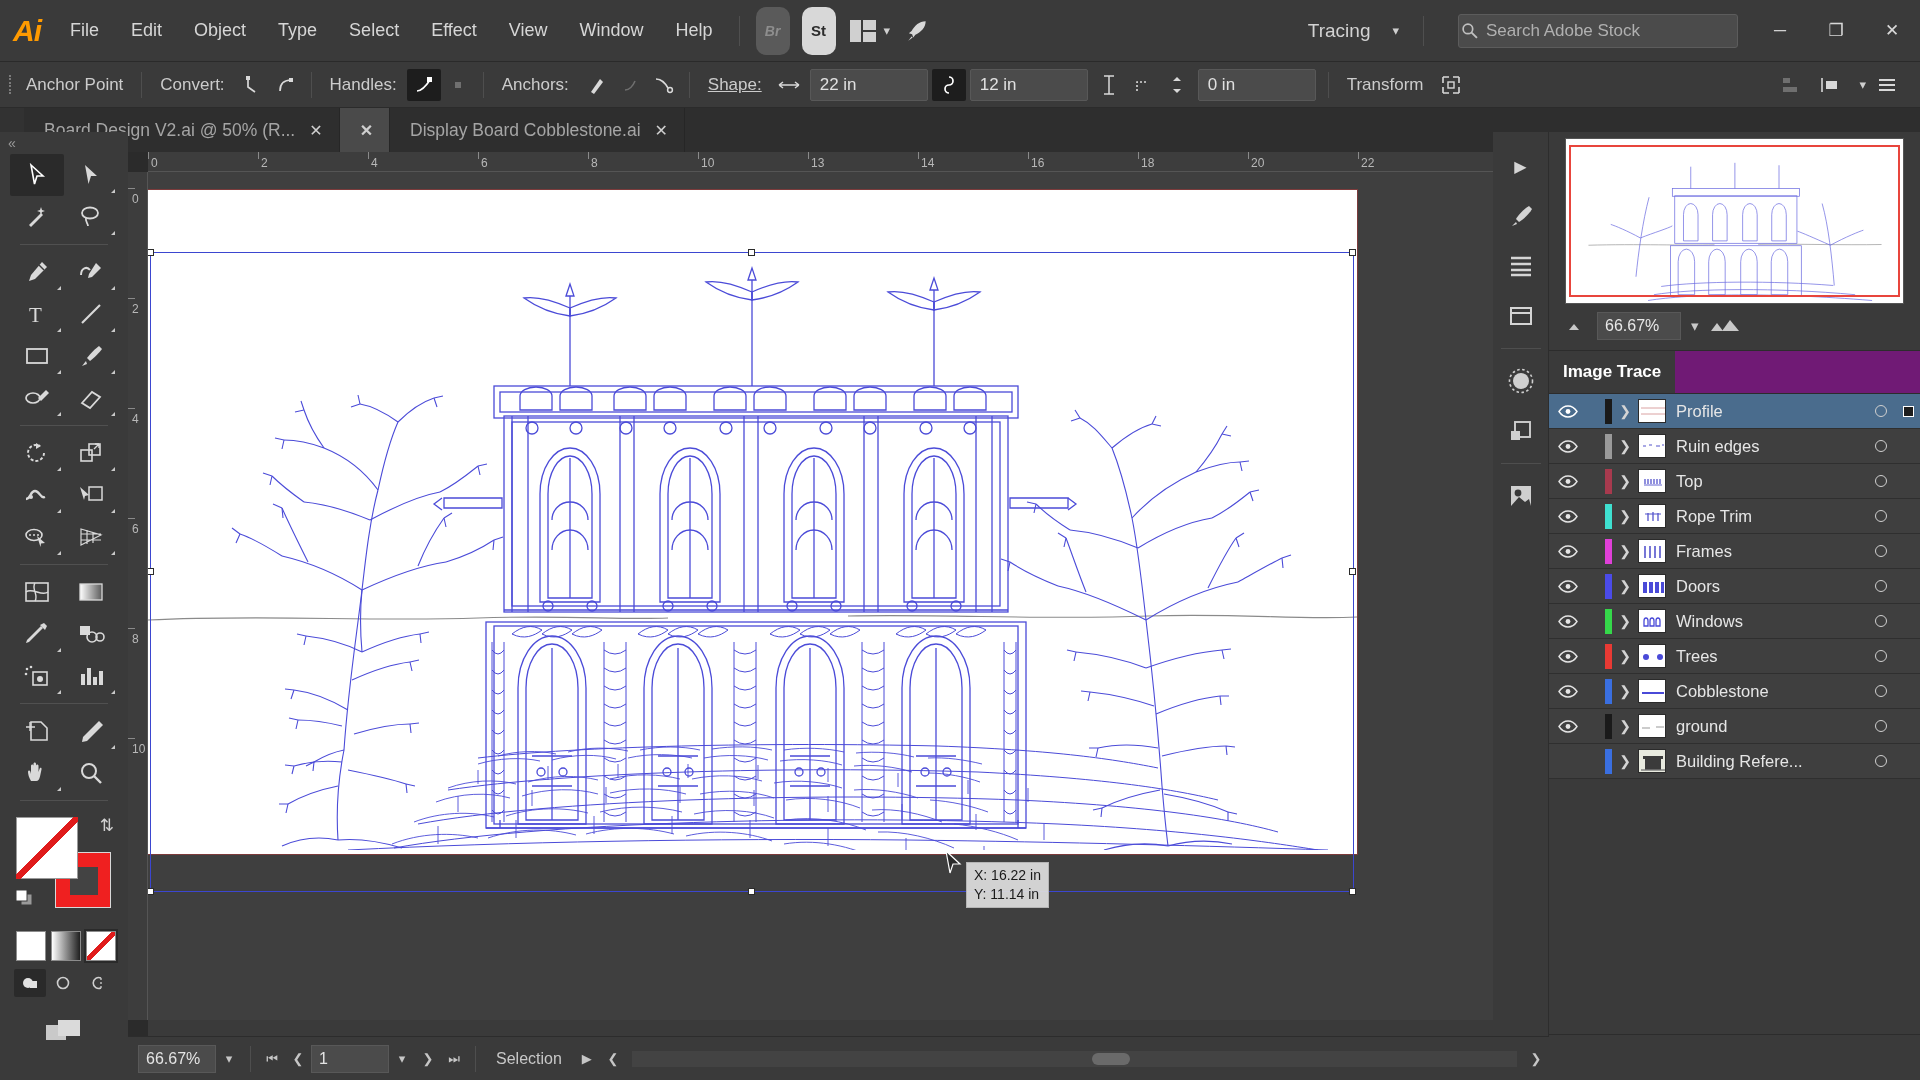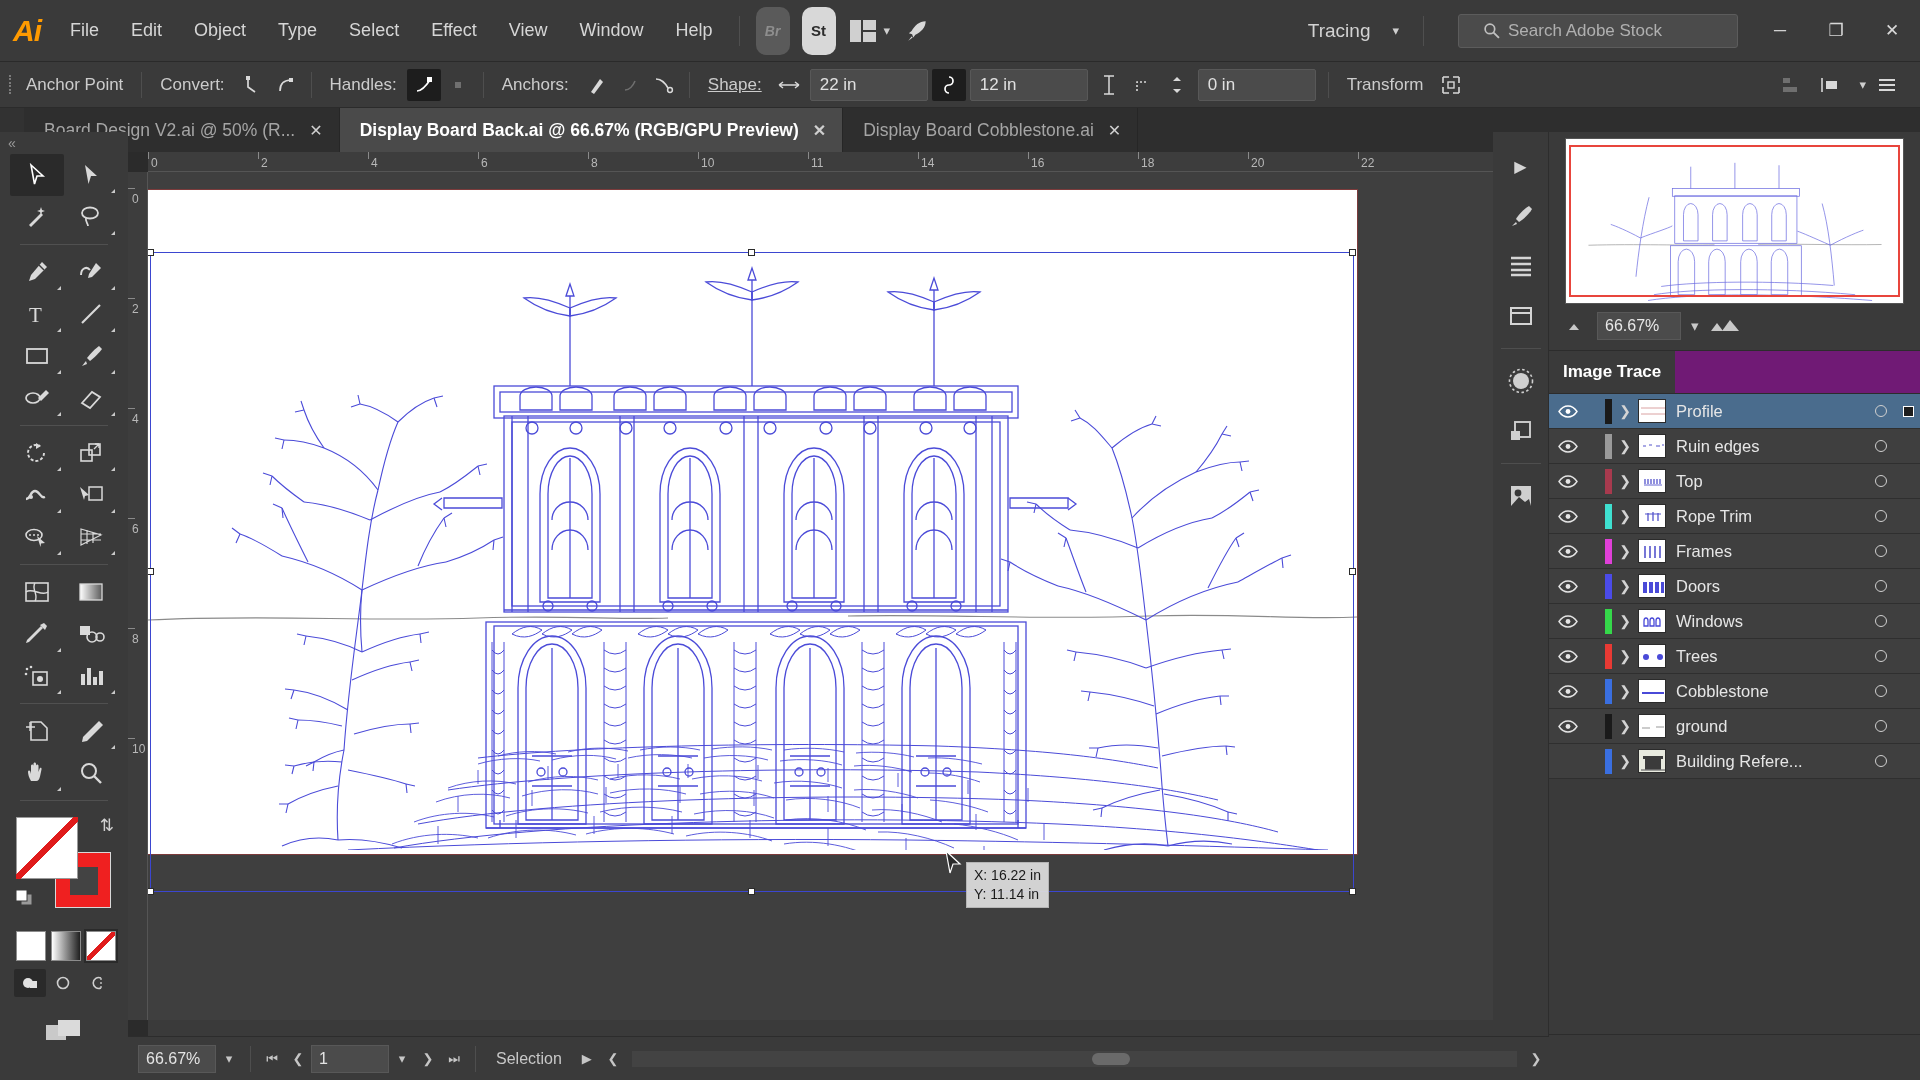--- a/index.html
+++ b/index.html
@@ -38,21 +38,21 @@
   .arrange-icon i { display:block; background:#d0d0d0; }
   .chev { color: #cfcfcf; font-size: 13px; margin-left: 8px; }
   .rocket { color: #d8d8d8; font-size: 24px; margin-left: 14px; }
   .workspace-sel {
     margin-left: auto; display: flex; align-items: center; gap: 14px;
     color: #d2d2d2; font-size: 19px; padding-right: 8px;
   }
   .search-box {
     display: flex; align-items: center; gap: 8px;
     background: #4b4b4b; border: 1px solid #5c5c5c; border-radius: 3px;
-    height: 34px; width: 280px; padding: 0 24px; color: #b0b0b0; font-size: 17px;
+    height: 34px; width: 280px; padding: 0 2px; color: #b0b0b0; font-size: 17px;
     margin-left: 16px;
   }
   .win-ctrls { display: flex; align-items: center; height: 62px; margin-left: 14px; }
   .win-btn {
     width: 56px; height: 62px; display: flex; align-items: center; justify-content: center;
     color: #d8d8d8; font-size: 17px;
   }
 
   
   .ctrlbar {
@@ -415,21 +415,20 @@
       </span>
     </span>
   </div>
 
   <div class="tabbar">
     <div class="doc-tab">
       <span>Board Design V2.ai @ 50% (R...</span>
       <span class="tab-x">✕</span>
     </div>
     <div class="doc-tab active">
-      <span>Display Board Back.ai @ 66.67% (RGB/GPU Preview)</span>
       <span class="tab-x">✕</span>
     </div>
     <div class="doc-tab">
       <span>Display Board Cobblestone.ai</span>
       <span class="tab-x">✕</span>
     </div>
   </div>
 
   <div class="toolbar">
     <div class="tb-handle">«</div>
@@ -689,21 +688,21 @@
         <span class="rnum" style="left:113px;">2</span>
       <span class="rtick" style="left:220px;"></span>
         <span class="rnum" style="left:223px;">4</span>
       <span class="rtick" style="left:330px;"></span>
         <span class="rnum" style="left:333px;">6</span>
       <span class="rtick" style="left:440px;"></span>
         <span class="rnum" style="left:443px;">8</span>
       <span class="rtick" style="left:550px;"></span>
         <span class="rnum" style="left:553px;">10</span>
       <span class="rtick" style="left:660px;"></span>
-        <span class="rnum" style="left:663px;">11</span>
+        <span class="rnum" style="left:663px;">13</span>
       <span class="rtick" style="left:770px;"></span>
         <span class="rnum" style="left:773px;">14</span>
       <span class="rtick" style="left:880px;"></span>
         <span class="rnum" style="left:883px;">16</span>
       <span class="rtick" style="left:990px;"></span>
         <span class="rnum" style="left:993px;">18</span>
       <span class="rtick" style="left:1100px;"></span>
         <span class="rnum" style="left:1103px;">20</span>
       <span class="rtick" style="left:1210px;"></span>
         <span class="rnum" style="left:1213px;">22</span>

